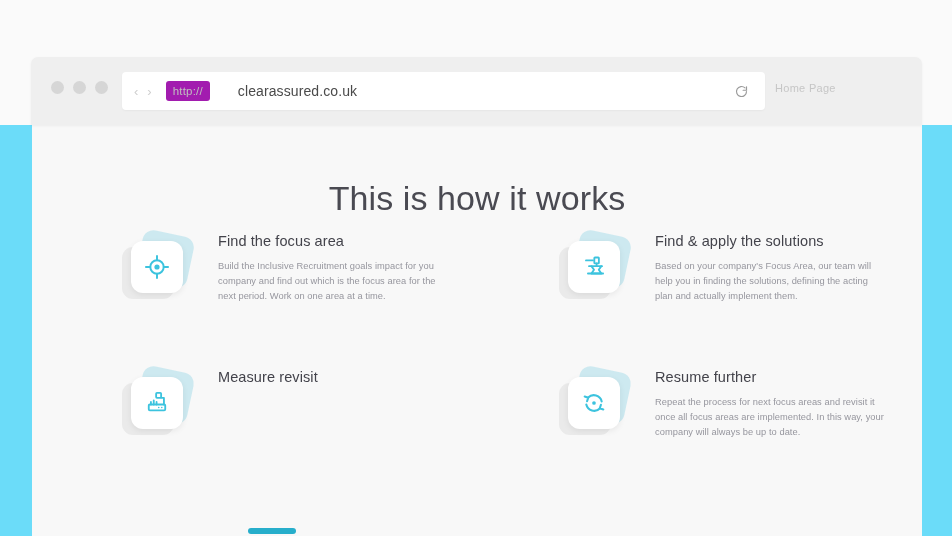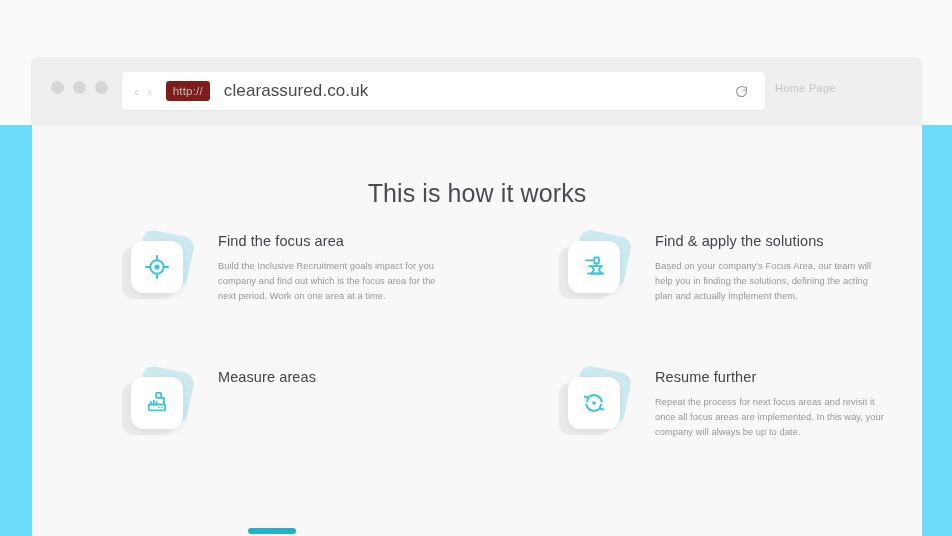--- a/index.html
+++ b/index.html
@@ -84,30 +84,30 @@
     gap: 9px;
     margin-left: 12px;
     color: #CFCFCF;
     font-size: 13px;
     line-height: 1;
   }
   .navarrows span { cursor: default; }
   .scheme-chip {
     margin-left: 14px;
     padding: 4px 7px;
-    background: #7f1d1d;
+    background: #a21caf;
     border-radius: 3px;
     color: #BFBFBF;
     font-size: 11.5px;
     letter-spacing: 0.2px;
   }
   .url-text {
-    margin-left: 14px;
+    margin-left: 28px;
     color: #4A4A4A;
-    font-size: 17px;
+    font-size: 14px;
     letter-spacing: 0.1px;
     flex: 1;
   }
   .reload-icon {
     margin-right: 16px;
     width: 15px;
     height: 15px;
     flex: none;
     color: #9A9A9A;
   }
@@ -130,21 +130,21 @@
     width: 890px;
     height: 411px;
   }
 
   .headline {
     position: absolute;
     top: 54px;
     left: 0;
     width: 890px;
     text-align: center;
-    font-size: 25px;
+    font-size: 34px;
     color: #4A4A52;
     font-weight: 400;
     letter-spacing: 0.1px;
   }
 
   .grid {
     position: absolute;
     top: 104px;
     left: 0;
     width: 890px;
@@ -341,21 +341,21 @@
                   <path d="M15.8 7.2h2.6v6.2"></path>
                   <path d="M6.4 13.4v-2.3M9.0 13.4V9.6M11.6 13.4v-2.3"></path>
                   <rect x="4.4" y="13.4" width="15.2" height="5.4" rx="1"></rect>
                   <circle cx="13.6" cy="16.1" r="0.75" fill="currentColor" stroke="none"></circle>
                   <circle cx="16.4" cy="16.1" r="0.75" fill="currentColor" stroke="none"></circle>
                 </svg>
               </span>
             </div>
           </div>
           <div class="ftext">
-            <div class="ftitle">Measure areas</div>
+            <div class="ftitle">Measure revisit</div>
           </div>
         </div>
 
         <div class="feature col-right">
           <div class="badge">
             <div class="shadow-sq"></div>
             <div class="blue-sq"></div>
             <div class="white-sq">
               <span>
                 <svg viewBox="0 0 24 24" fill="none" stroke="currentColor" stroke-width="1.9" stroke-linecap="round" stroke-linejoin="round">

